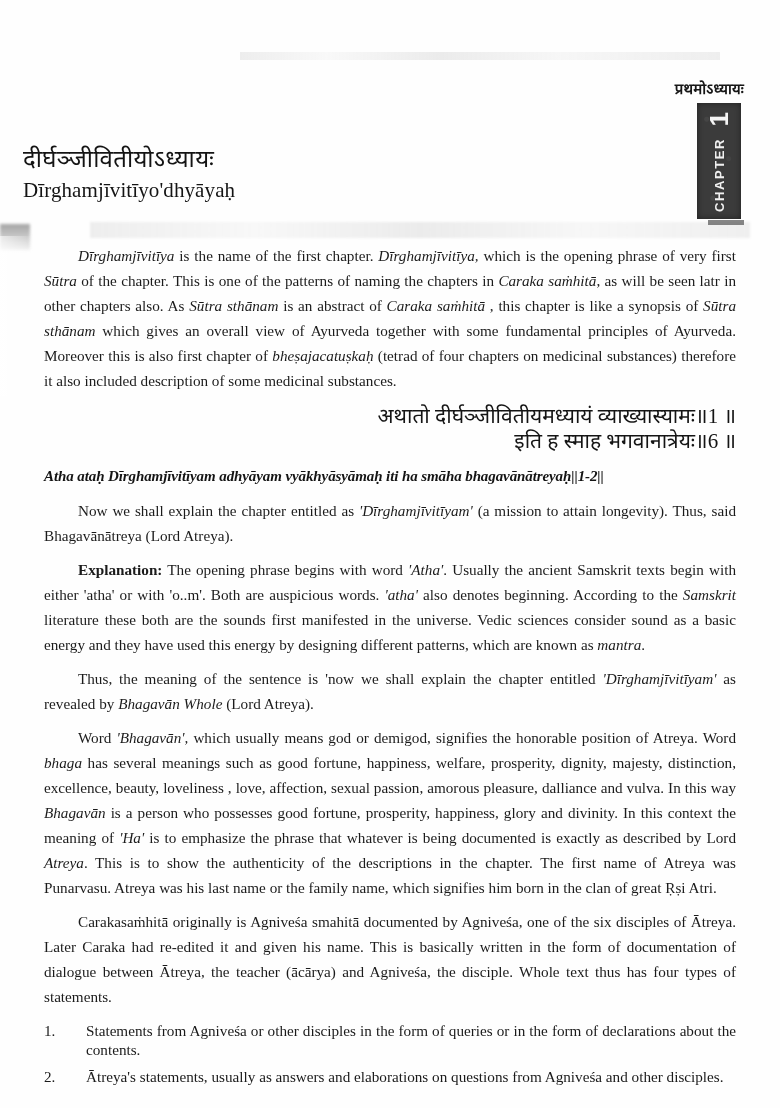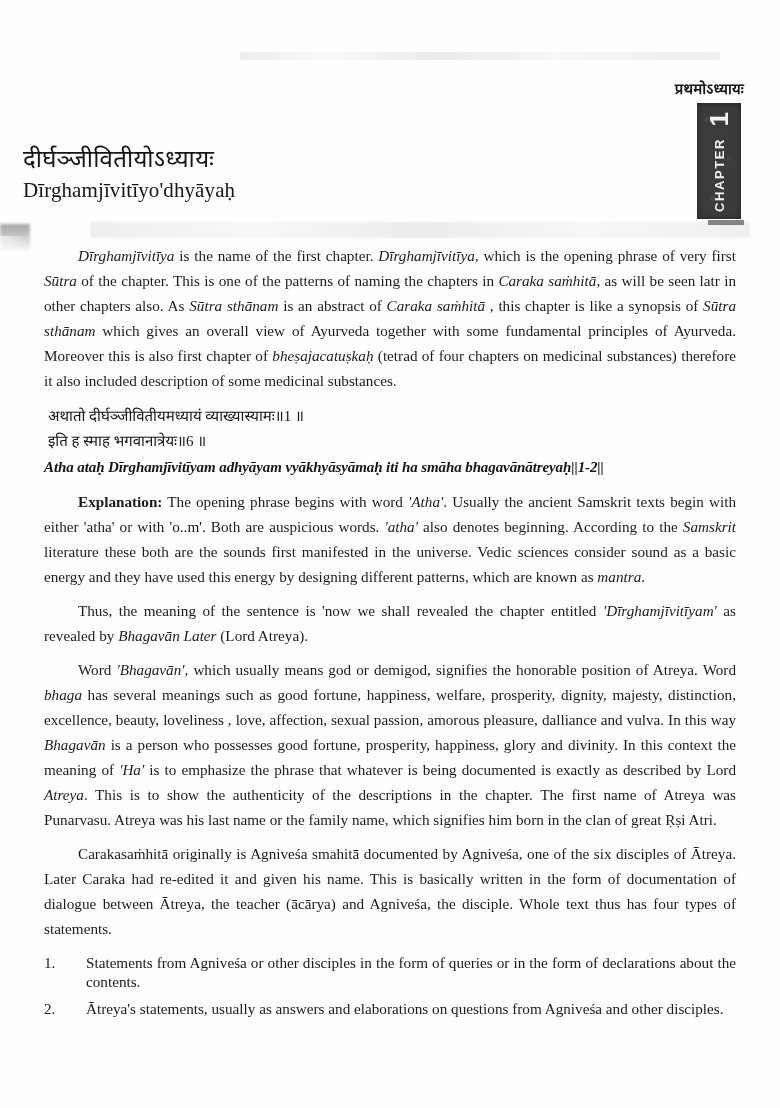--- a/index.html
+++ b/index.html
@@ -170,28 +170,29 @@
     color: #1b1b1b;
   }
   .i { font-style: italic; }
   .b { font-weight: 700; }
 
   
   .sutra-block {
     margin: 11px 0 6px 0;
   }
   .sutra-dev {
-    font-size: 15px;
+    font-size: 21px;
     line-height: 25px;
     margin-left: 4px;
     color: #141414;
     white-space: nowrap;
+    text-align: right;
   }
   .sutra-trans {
-    margin: 4px 0 12px 0;
+    margin: 13px 0 12px 0;
     font-size: 15px;
     font-weight: 700;
     font-style: italic;
     line-height: 19px;
     color: #141414;
     letter-spacing: -0.1px;
   }
 
   
   ol.stmt-list {
@@ -240,24 +241,25 @@
   <div class="body-col">
 
     <p class="para"><span class="i">Dīrghamjīvitīya</span><span> is the name of the first chapter. </span><span class="i">Dīrghamjīvitīya,</span><span> which is the opening phrase of  very first </span><span class="i">Sūtra</span><span>  of the chapter. This is one of the patterns of naming the chapters in </span><span class="i">Caraka saṁhitā</span><span>, as will be seen latr in other chapters also. As </span><span class="i">Sūtra sthānam</span><span> is an abstract of </span><span class="i">Caraka saṁhitā</span><span> , this chapter is like a synopsis of  </span><span class="i">Sūtra sthānam</span><span> which gives an overall view of Ayurveda together with some fundamental principles of Ayurveda. Moreover this is also first chapter of  </span><span class="i">bheṣajacatuṣkaḥ</span><span> (tetrad of four chapters on medicinal substances) therefore it also included description of some medicinal substances.</span></p>
 
     <div class="sutra-block">
       <div class="sutra-dev">अथातो दीर्घञ्जीवितीयमध्यायं व्याख्यास्यामः॥1 ॥</div>
       <div class="sutra-dev">इति ह स्माह भगवानात्रेयः॥6 ॥</div>
       <div class="sutra-trans">Atha ataḥ Dīrghamjīvitīyam adhyāyam vyākhyāsyāmaḥ iti ha smāha bhagavānātreyaḥ||1-2||</div>
     </div>
 
+    <p class="para"><span>Now we shall explain the chapter entitled as </span><span class="i">'Dīrghamjīvitīyam'</span><span> (a mission to attain longevity). Thus, said Bhagavānātreya (Lord Atreya).</span></p>
 
     <p class="para"><span class="b">Explanation:</span><span> The opening phrase begins with word </span><span class="i">'Atha'</span><span>. Usually the ancient Samskrit texts begin with either 'atha' or with 'o..m'. Both are auspicious words. </span><span class="i">'atha'</span><span> also denotes beginning. According to the </span><span class="i">Samskrit</span><span> literature these both are the sounds first manifested in the universe. Vedic sciences consider sound as a basic energy and they have used this energy by designing different patterns, which are known as </span><span class="i">mantra</span><span>.</span></p>
 
-    <p class="para"><span>Thus, the meaning of the sentence is 'now we shall revealed the chapter entitled </span><span class="i">'Dīrghamjīvitīyam'</span><span> as revealed by </span><span class="i">Bhagavān Later</span><span> (Lord Atreya).</span></p>
+    <p class="para"><span>Thus, the meaning of the sentence is 'now we shall explain the chapter entitled </span><span class="i">'Dīrghamjīvitīyam'</span><span> as revealed by </span><span class="i">Bhagavān Whole</span><span> (Lord Atreya).</span></p>
 
     <p class="para"><span>Word  </span><span class="i">'Bhagavān',</span><span> which usually means god or demigod, signifies the honorable position of Atreya. Word </span><span class="i">bhaga</span><span> has several meanings such as good fortune, happiness, welfare, prosperity, dignity, majesty, distinction, excellence, beauty, loveliness , love, affection, sexual passion, amorous pleasure, dalliance and vulva. In this way </span><span class="i">Bhagavān</span><span> is a person who possesses good fortune, prosperity, happiness, glory and divinity. In this context the meaning of  </span><span class="i">'Ha'</span><span> is to emphasize the phrase that whatever is being documented is exactly as  described by Lord </span><span class="i">Atreya</span><span>. This is to show the authenticity of the descriptions in the chapter. The first name of Atreya was Punarvasu. Atreya was his last name or the family name, which signifies him born in the clan of great Ṛṣi Atri.</span></p>
 
     <p class="para">Carakasaṁhitā  originally is  Agniveśa smahitā documented by Agniveśa, one of the six disciples of Ātreya. Later Caraka   had re-edited it and given his name. This is basically written in the form of documentation of dialogue between Ātreya, the teacher (ācārya) and Agniveśa, the disciple. Whole text thus has four types of statements.</p>
 
     <ol class="stmt-list">
       <li>
         <span class="num">1.</span>
         <span>Statements from Agniveśa or other disciples in the form of queries or in the form of declarations about the contents.</span>
       </li>

